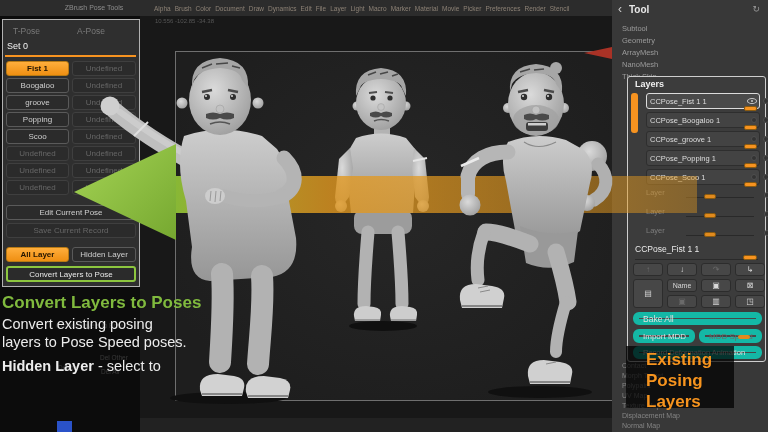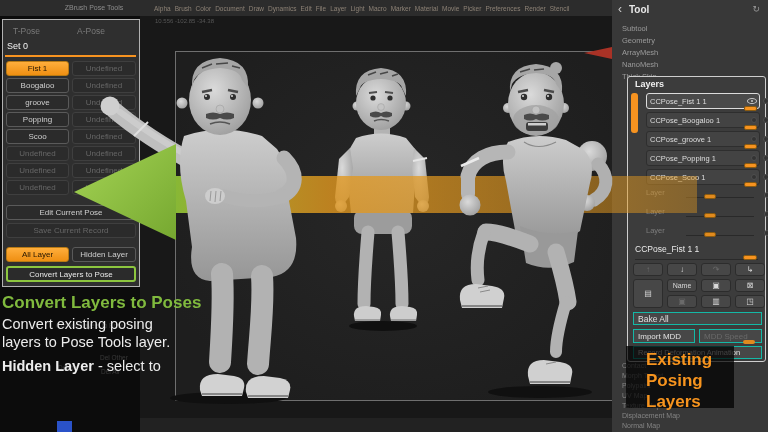--- a/index.html
+++ b/index.html
@@ -30,21 +30,21 @@
     background:linear-gradient(90deg,rgba(140,193,55,.95) 0%,rgba(196,165,40,.9) 14%,
       rgba(226,152,31,.8) 30%,rgba(226,152,31,.62) 70%,rgba(226,152,31,.42) 100%);}
   .arrow-head{position:absolute;left:74px;top:144px;width:102px;height:96px;z-index:8;
     background:linear-gradient(135deg,#a5d455,#76a830);
     clip-path:polygon(0 50%,100% 0,100% 100%);}
 
   
   .btn{position:absolute;background:#2b2b2b;border:1px solid #5a5a5a;border-radius:3px;
        color:#cfcfcf;font-size:8px;display:flex;align-items:center;justify-content:center;}
   .btn.dim{color:#666;border-color:#3f3f3f;}
-  .btn.active{background:linear-gradient(#ffae3c,#ef8f12);color:#231500;border-color:#b87a14;font-weight:normal;}
+  .btn.active{background:linear-gradient(#ffae3c,#ef8f12);color:#231500;border-color:#b87a14;font-weight:bold;}
   .btn.green-border{border:2px solid #8dc63f;color:#e9e9e9;}
 
   
   .pose-panel{position:absolute;left:2px;top:19px;width:138px;height:268px;background:#2f2f2f;
               border:1px solid #b2b2b2;z-index:3;}
   .pose-title{position:absolute;left:48px;top:4px;width:92px;text-align:center;font-size:7px;color:#8d8d8d;z-index:3;}
   .pose-hdr{position:absolute;top:6px;font-size:8.5px;color:#7a7a7a;}
   .pose-set{position:absolute;left:4px;top:21px;font-size:9px;color:#f2f2f2;}
   .pose-rule{position:absolute;left:2px;top:35px;width:131px;height:2px;background:#f79320;}
   .pose-row{position:absolute;left:0;width:100%;height:15px;}
@@ -77,21 +77,21 @@
   .ghost-row .track{position:absolute;left:40px;right:6px;top:9px;height:1px;background:#292929;}
   .ghost-row .pill{position:absolute;left:58px;top:6px;width:12px;height:5px;background:#e08a1e;
                    border:1px solid #8a5a10;border-radius:2px;}
   .cur-label{position:absolute;left:7px;top:167px;font-size:8.5px;color:#eaeaea;}
   .cur-track{position:absolute;left:7px;right:7px;top:182px;height:1px;background:#2a2a2a;}
   .cur-pill{position:absolute;right:8px;top:178px;width:14px;height:5px;background:#f79320;
             border:1px solid #8a5a10;border-radius:2px;}
   .ibtn{position:absolute;width:30px;height:13px;background:#474747;border:1px solid #2c2c2c;border-radius:3px;
         color:#d8d8d8;font-size:8px;display:flex;align-items:center;justify-content:center;}
   .ibtn.dim{color:#6a6a6a;}
-  .lyr-btn{position:absolute;background:#474747;border:1px solid #14b8a6;border-radius:0;color:#e0e0e0;
+  .lyr-btn{position:absolute;background:#474747;border:6px solid #14b8a6;border-radius:6px;color:#e0e0e0;
            font-size:7.5px;display:flex;align-items:center;}
   .speed-pill{position:absolute;right:6px;bottom:-2px;width:12px;height:4px;background:#e08a1e;border-radius:2px;}
 
   
   .ann{z-index:9;position:absolute;}
   .ann-green-heading{left:2px;top:293px;font-size:17px;font-weight:bold;color:#80ba3e;}
   .ann-body{left:2px;top:315px;font-size:14.5px;line-height:18px;color:#ececec;}
   .ann-note{left:2px;top:357px;font-size:14.5px;line-height:18px;color:#ececec;}
   .ann-orange-box{position:absolute;left:626px;top:346px;width:108px;height:62px;background:#000;opacity:.72;z-index:8;}
   .ann-orange-heading{left:646px;top:349px;font-size:17px;font-weight:bold;line-height:21px;color:#f7941e;}
@@ -408,21 +408,21 @@
       <span>MDD Speed</span>
       <span class="speed-pill"></span>
     </div>
     <div class="lyr-btn" style="left:5px;top:269px;width:129px;height:13px;padding-left:4px;font-size:7.5px">Record Deformation Animation</div>
   </div>
 
   <div class="ann-orange-box"></div>
   <div class="ann ann-green-heading">Convert Layers to Poses</div>
   <div class="ann ann-body">
     <div>Convert existing posing</div>
-    <div>layers to Pose Tools layer.</div>
+    <div>layers to Pose Speed poses.</div>
   </div>
   <div class="ann ann-note">
     <div><b>Hidden Layer</b><span> - select to</span></div>
   </div>
   <div class="ann ann-orange-heading">
     <div>Existing Posing</div>
     <div>Layers</div>
   </div>
 
   <div id="ghost-labels">

